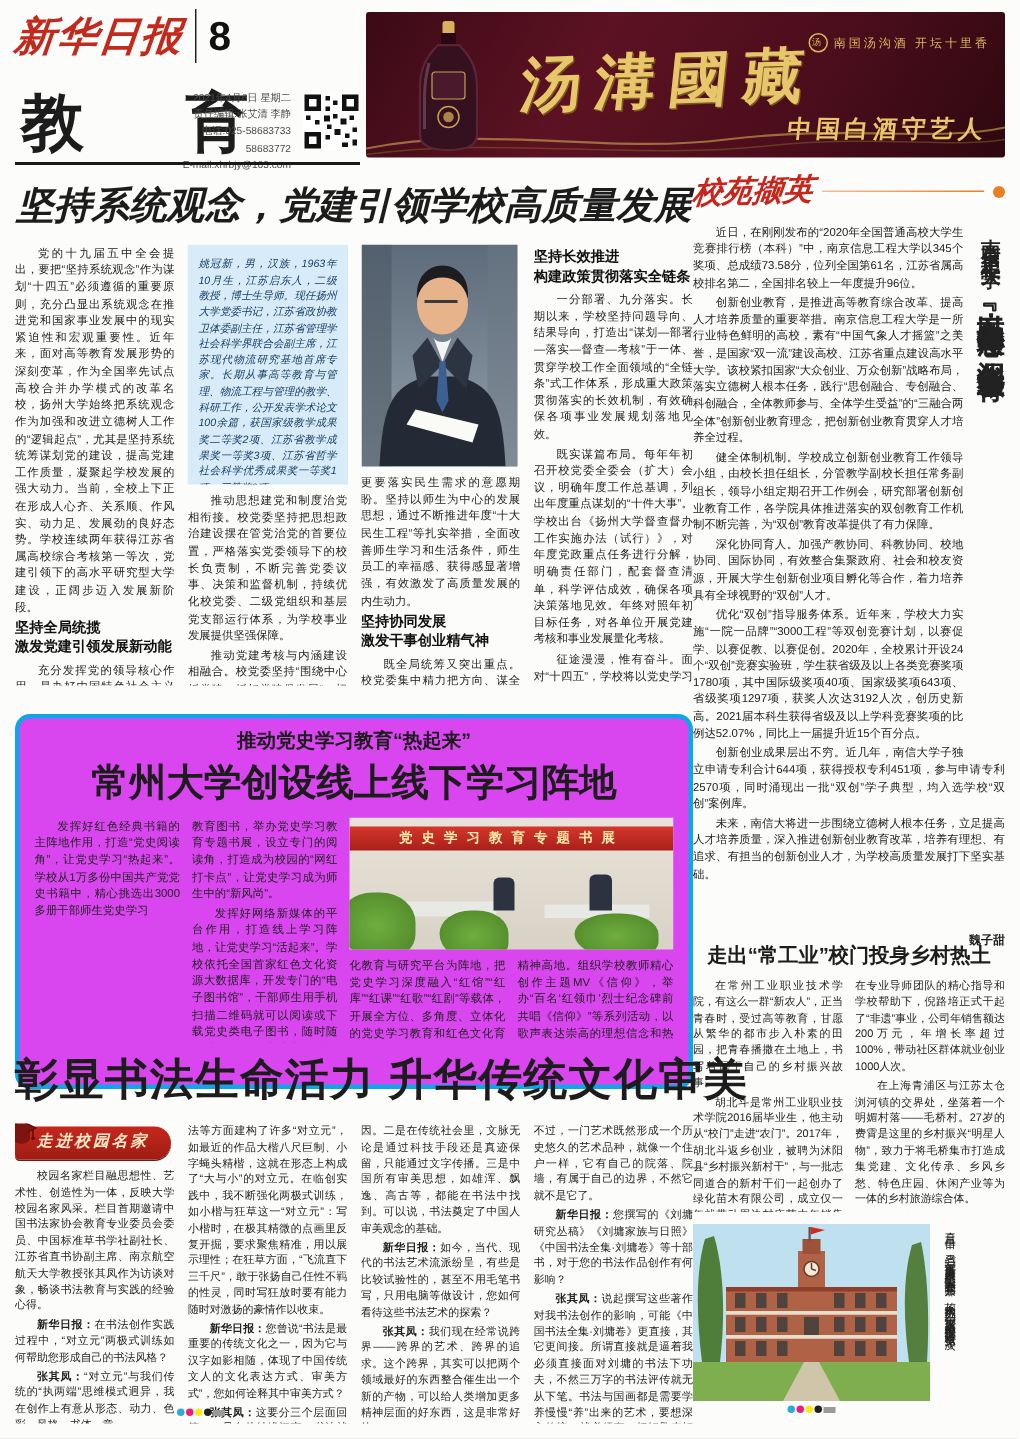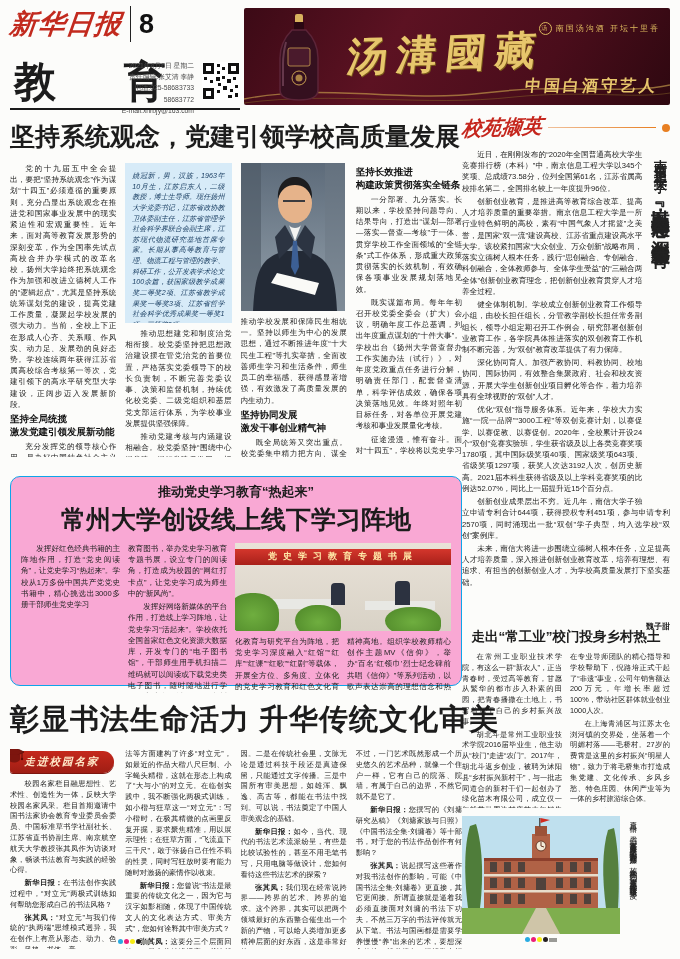--- a/index.html
+++ b/index.html
@@ -29,21 +29,21 @@
         align-items:center;justify-content:center;font-size:6px;color:#dcb85e;}
   .ad-wave{position:absolute;left:0;bottom:0;width:100%;height:40px;opacity:.8;}
   
   .bt{font-size:7.6px;line-height:1.48;text-align:justify;color:#222;}
   .bt p{margin:0 0 2px 0;text-indent:2em;}
   .bt p.cont{text-indent:0;}
   .subhead{font-size:9.5px;font-weight:bold;line-height:1.35;margin:3px 0 2px 0;color:#111;}
   .ql{font-weight:bold;}
   
   .lead{position:absolute;left:10px;top:118px;width:452px;}
-  .lead-h1{font-size:25px;font-weight:900;text-align:left;letter-spacing:0px;white-space:nowrap;margin:2px 0 0 0;}
+  .lead-h1{font-size:25px;font-weight:900;text-align:center;letter-spacing:0px;white-space:nowrap;margin:2px 0 0 0;font-style:italic;}
   .lead-cols{display:flex;gap:9px;margin-top:10px;height:294px;overflow:hidden;}
   .lead-cols .col{flex:1;overflow:hidden;}
   .bio{background:#d7ebf8;color:#14395e;font-style:italic;font-size:7.1px;line-height:1.5;
        padding:8px 7px;text-align:justify;height:144px;overflow:hidden;margin-bottom:5px;}
   .portrait{width:104px;height:148px;margin-bottom:5px;background:#7e8c9a;overflow:hidden;}
   
   .sidebar{position:absolute;left:462px;top:114px;width:208px;}
   .tagrow{display:flex;align-items:center;gap:6px;}
   .tag{font-family:"DejaVu Serif",serif;font-weight:900;font-style:italic;font-size:20px;color:#c5261d;
        transform:skewX(-8deg) rotate(-2deg);white-space:nowrap;}
@@ -58,22 +58,22 @@
   .rural{position:absolute;left:462px;top:628px;width:208px;}
   .rural-h2{font-size:13.5px;font-weight:900;text-align:center;white-space:nowrap;margin:0;}
   .rural-cols{display:flex;gap:8px;height:156px;overflow:hidden;margin-top:6px;}
   .rural-cols .col{flex:1;overflow:hidden;}
   .rural-photo-row{display:flex;gap:6px;margin-top:8px;}
   .building{width:158px;height:118px;overflow:hidden;}
   .vcap{writing-mode:vertical-rl;font-size:7.6px;line-height:1.7;height:118px;color:#222;letter-spacing:1px;}
   .cmyk{display:flex;gap:1px;align-items:center;justify-content:center;margin-top:3px;}
   .cmyk i{width:5px;height:5px;border-radius:50%;display:block;}
   
-  .party{position:absolute;left:10px;top:476px;width:452px;height:210px;border:1px solid #0ea5e9;
-         border-radius:10px;padding:6px 10px;box-sizing:border-box;background:#f9a8d4;}
+  .party{position:absolute;left:10px;top:476px;width:452px;height:250px;border:3px solid #0ea5e9;
+         border-radius:10px;padding:6px 10px;box-sizing:border-box;background:#d946ef;}
   .kicker{font-size:13px;font-weight:bold;text-align:center;margin:0;}
   .party-h2{font-size:25px;font-weight:700;text-align:center;margin:2px 0 0 0;white-space:nowrap;}
   .party-cols{display:flex;gap:8px;margin-top:7px;height:150px;overflow:hidden;}
   .party-cols .colA,.party-cols .colB{width:100px;overflow:hidden;}
   .party-right{width:216px;}
   .bookfair{position:relative;width:216px;height:88px;background:linear-gradient(#e9e2d8,#d8d2c6);overflow:hidden;margin-bottom:5px;}
   .bf-banner{position:absolute;left:0;top:6px;width:100%;height:16px;background:linear-gradient(#d4362c,#a8201a);
              color:#ffe9a8;font-size:9px;font-weight:bold;letter-spacing:6px;display:flex;align-items:center;justify-content:center;}
   .bf-plant{position:absolute;background:radial-gradient(#6fae3f,#4c8427);border-radius:50% 50% 40% 60%;}
   .bf-person{position:absolute;background:#2c3240;border-radius:4px 4px 0 0;}
@@ -195,21 +195,21 @@
             <path d="M37,36 C36,22 44,14 54,14 C64,14 72,22 71,36 C68,26 62,22 54,22 C46,22 40,26 37,36Z" fill="#1d1d1f"></path>
             <path d="M42,38 h10 M52,38 h12" stroke="#3a3a3e" stroke-width="2" fill="none"></path>
             <path d="M44,88 C20,94 14,108 12,148 L96,148 C94,108 88,94 64,88 Z" fill="#232a36"></path>
             <path d="M48,62 L54,78 L60,62 C58,66 50,66 48,62Z" fill="#f4f4f2"></path>
             <path d="M44,62 L54,80 L38,96 L34,74 Z" fill="#2c3442"></path>
             <path d="M64,62 L54,80 L70,96 L74,74 Z" fill="#2c3442"></path>
             <path d="M52,78 L56,78 L58,104 L54,112 L50,104 Z" fill="#3c5f94"></path>
             <path d="M30,120 L74,132 L78,120 L36,110 Z" fill="#fafaf7"></path>
           </svg>
         </div>
-        <p class="cont">推动学校发展和保障民生相统一。坚持以师生为中心的发展思想，通过不断推进年度“十大民生工程”等扎实举措，全面改善师生学习和生活条件，师生员工的幸福感、获得感显著增强，有效激发了高质量发展的内生动力。</p>
+        <p class="cont">更要落实民生需求的意愿期盼。坚持以师生为中心的发展思想，通过不断推进年度“十大民生工程”等扎实举措，全面改善师生学习和生活条件，师生员工的幸福感、获得感显著增强，有效激发了高质量发展的内生动力。</p>
         <div class="subhead">
           <div>坚持协同发展</div>
           <div>激发干事创业精气神</div>
         </div>
         <p>既全局统筹又突出重点。校党委集中精力把方向、谋全局、出思路、作部署，尤其是聚焦党建引领、人才培养、学科建设等重点领域持续发力，解决了一批长期想解决而未能解决的难题，办成了许多过去想办而没有办成的大事，不断激发全校上下干事创业的精气神。</p>
       </div>
       <div class="col">
         <div class="subhead">
           <div>坚持长效推进</div>
           <div>构建政策贯彻落实全链条</div>

